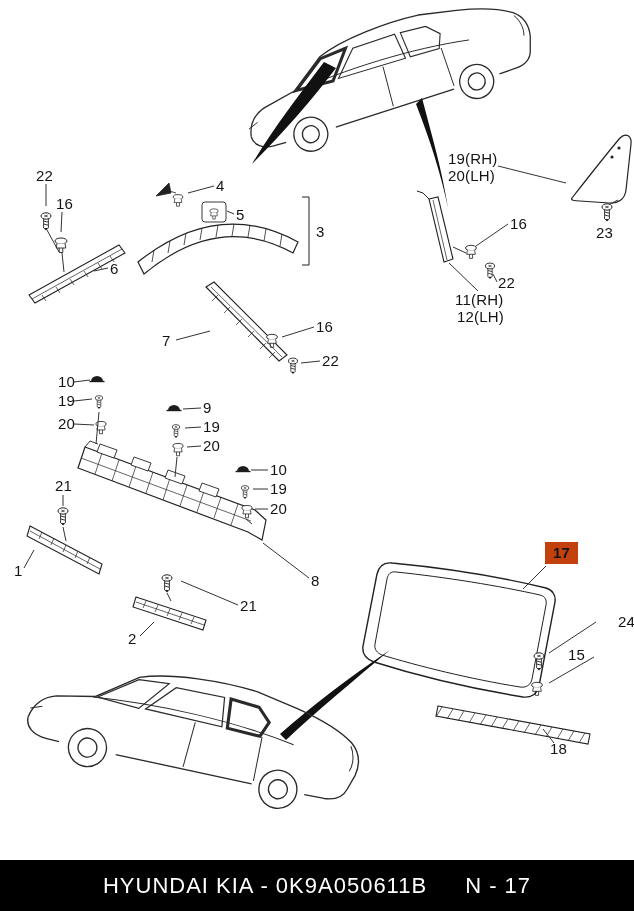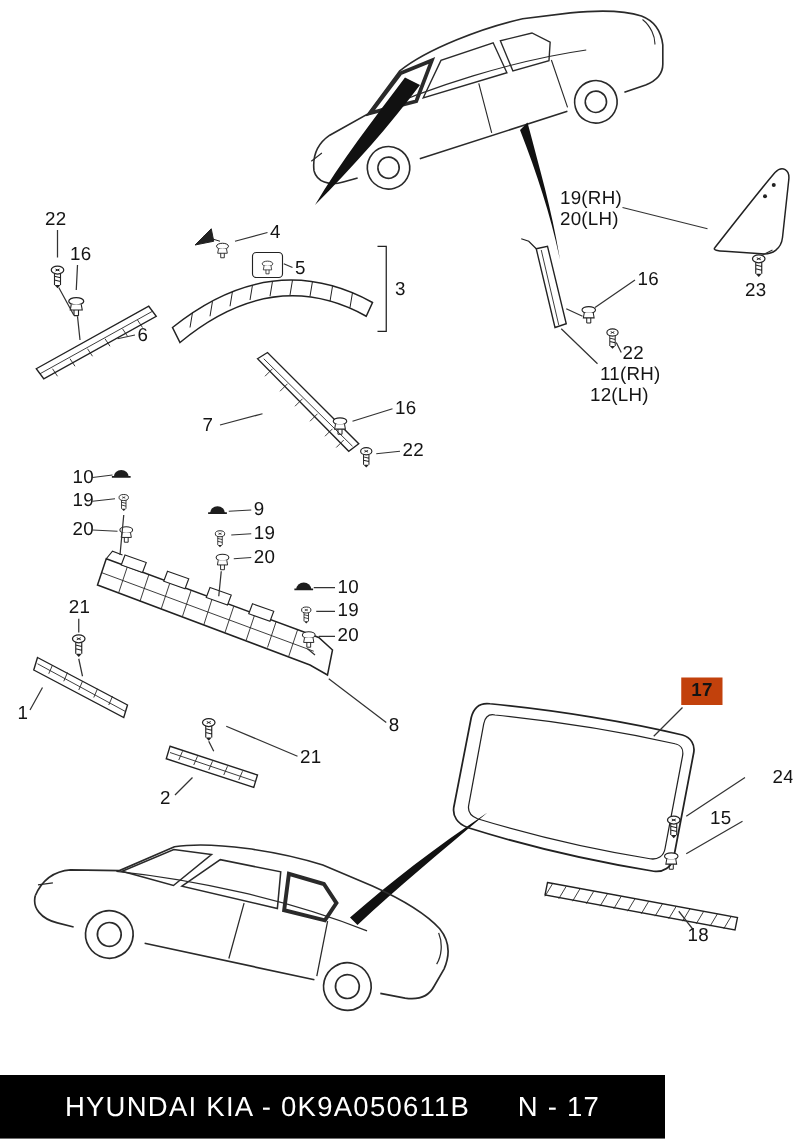--- a/index.html
+++ b/index.html
@@ -6,21 +6,21 @@
   html,body { width:634px; height:911px; }
   body { background:#fff; font-family:"Liberation Sans", sans-serif; }
   .page { position:relative; width:634px; height:911px; background:#fff; overflow:hidden; }
   .artwork { position:absolute; left:0; top:0; }
   .part-label {
     position:absolute; font-size:15px; line-height:18px; color:#141414;
     white-space:nowrap; letter-spacing:0.2px;
   }
   .label-highlight { padding:2px 8px; font-weight:bold; }
   .footer {
-    position:absolute; left:0; top:860px; width:532px; height:51px;
+    position:absolute; left:0; top:860px; width:634px; height:51px;
     display:flex; align-items:center; justify-content:center; gap:38px;
     font-size:22px; letter-spacing:1px;
   }
 </style>
 </head>
 <body>
 
 <div class="page">
 
   <svg class="artwork" width="634" height="860" viewBox="0 0 634 860">
@@ -180,22 +180,22 @@
   <div class="part-label" style="left:56px;top:195px">16</div>
   <div class="part-label" style="left:216px;top:177px">4</div>
   <div class="part-label" style="left:236px;top:206px">5</div>
   <div class="part-label" style="left:316px;top:223px">3</div>
   <div class="part-label" style="left:110px;top:260px">6</div>
   <div class="part-label" style="left:448px;top:150px">19(RH)</div>
   <div class="part-label" style="left:448px;top:167px">20(LH)</div>
   <div class="part-label" style="left:596px;top:224px">23</div>
   <div class="part-label" style="left:510px;top:215px">16</div>
   <div class="part-label" style="left:498px;top:274px">22</div>
-  <div class="part-label" style="left:480px;top:291px">11(RH)</div>
-  <div class="part-label" style="left:472px;top:308px">12(LH)</div>
+  <div class="part-label" style="left:455px;top:291px">11(RH)</div>
+  <div class="part-label" style="left:457px;top:308px">12(LH)</div>
   <div class="part-label" style="left:162px;top:332px">7</div>
   <div class="part-label" style="left:316px;top:318px">16</div>
   <div class="part-label" style="left:322px;top:352px">22</div>
   <div class="part-label" style="left:58px;top:373px">10</div>
   <div class="part-label" style="left:58px;top:392px">19</div>
   <div class="part-label" style="left:58px;top:415px">20</div>
   <div class="part-label" style="left:203px;top:399px">9</div>
   <div class="part-label" style="left:203px;top:418px">19</div>
   <div class="part-label" style="left:203px;top:437px">20</div>
   <div class="part-label" style="left:270px;top:461px">10</div>

